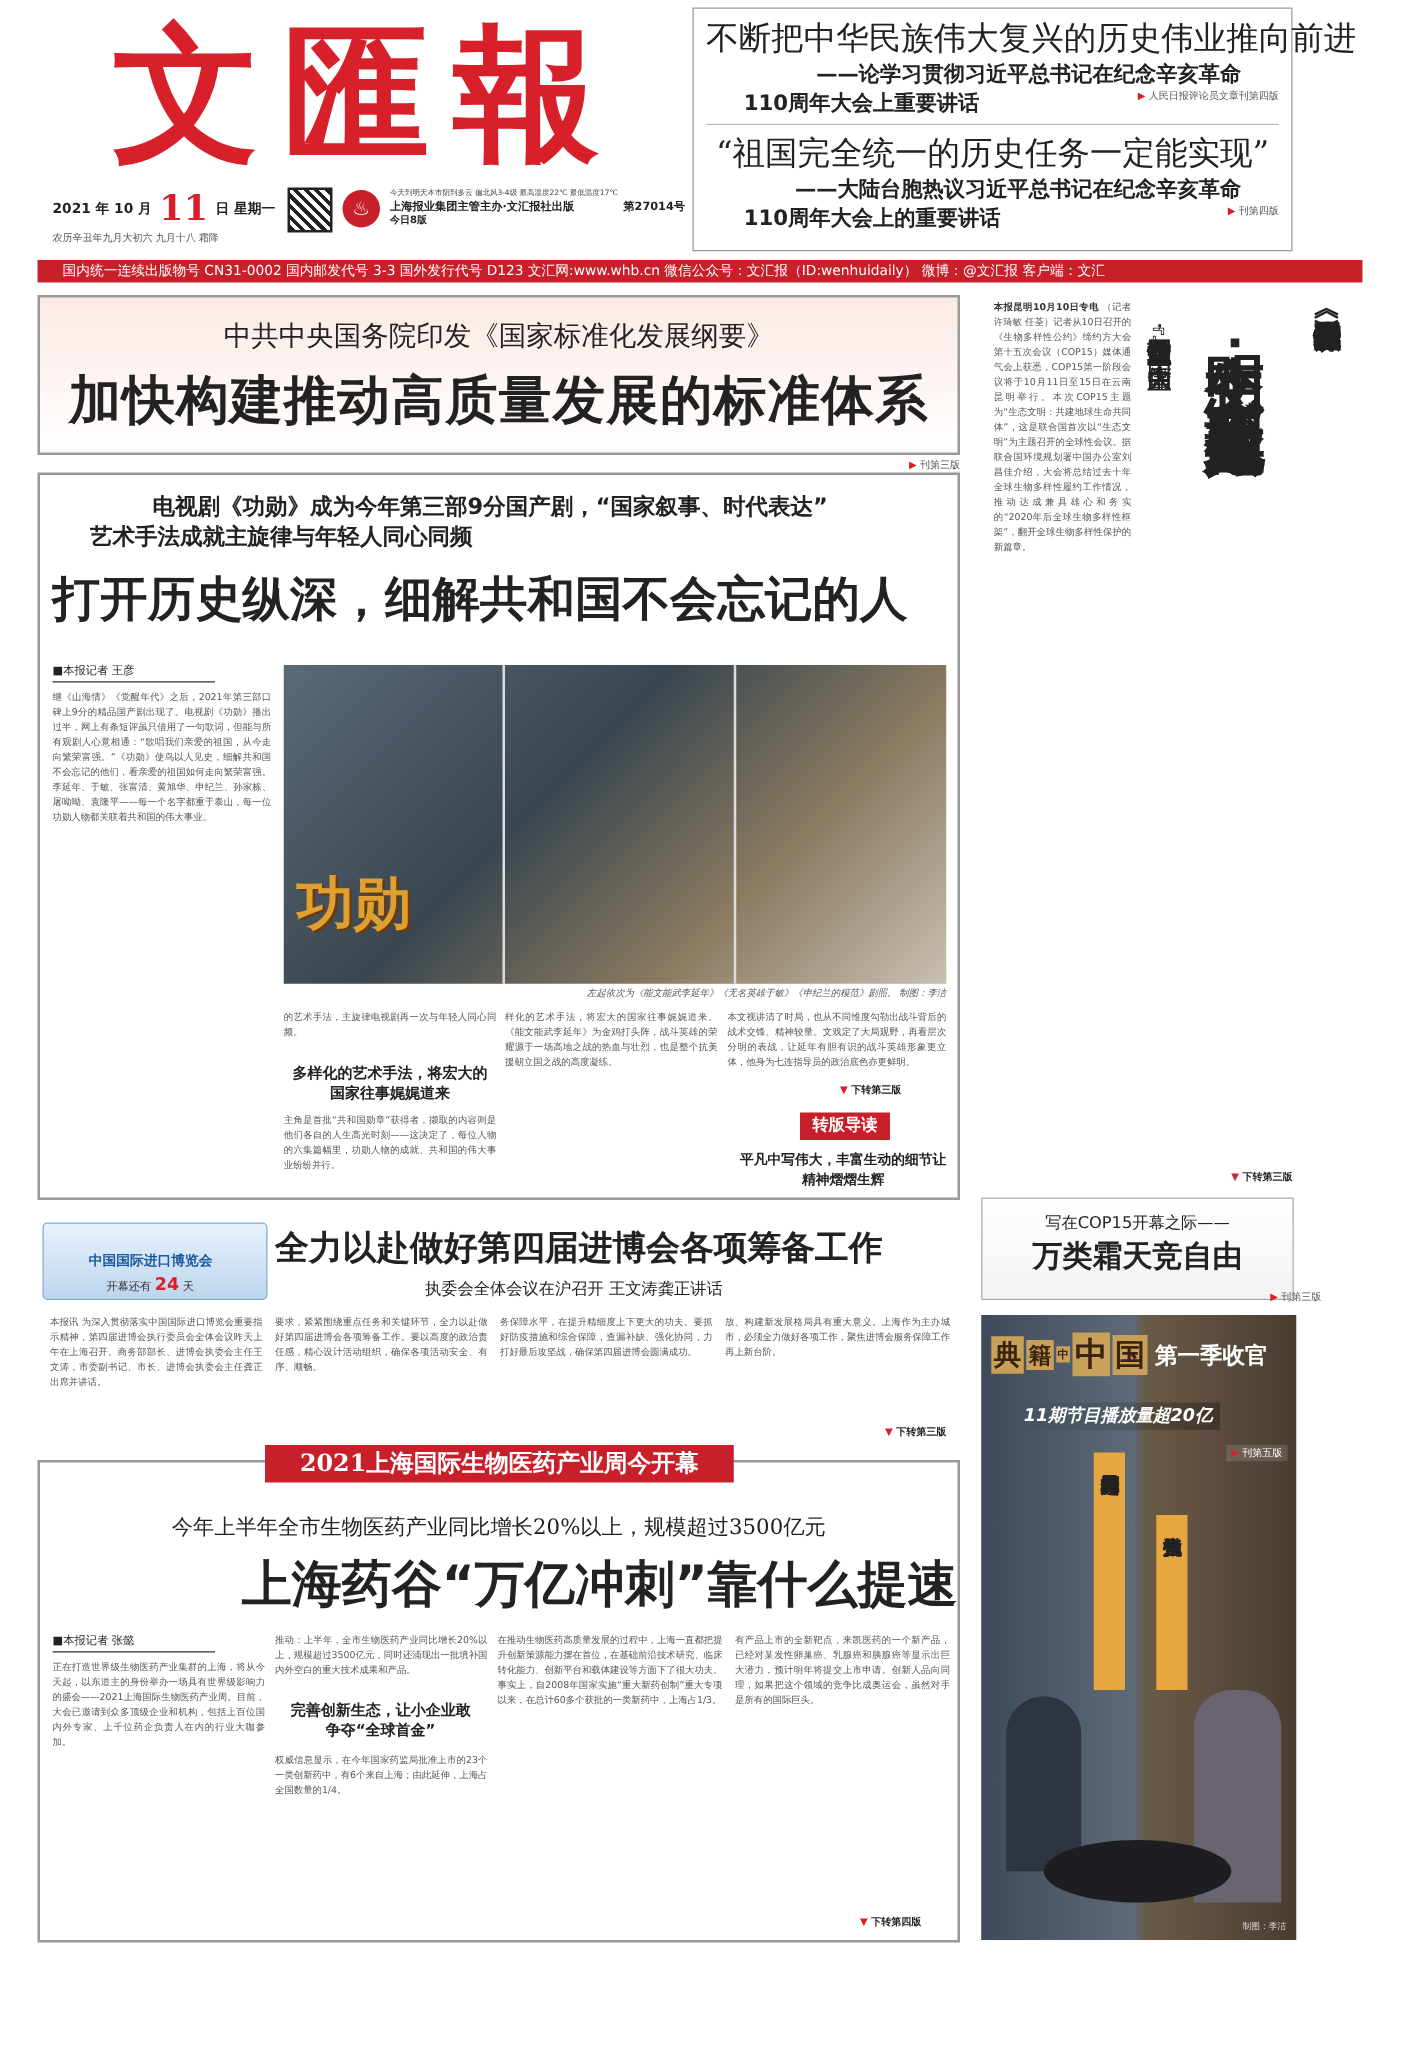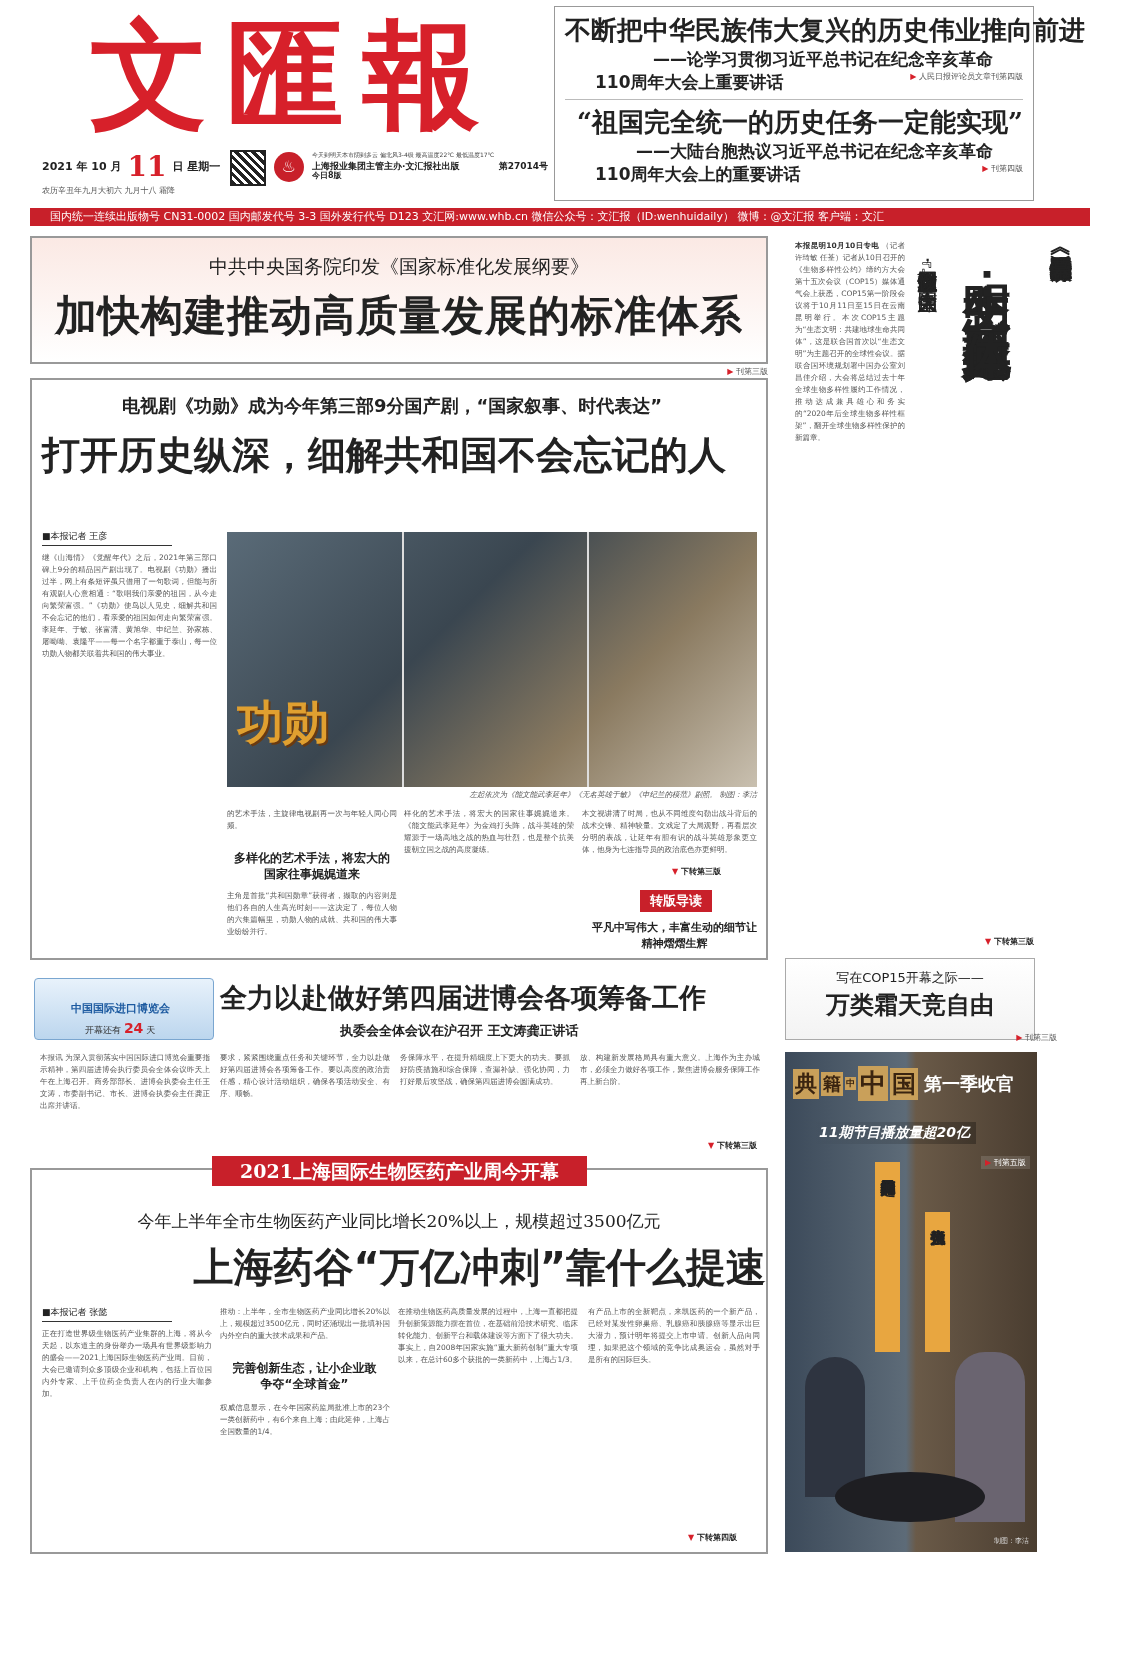--- a/index.html
+++ b/index.html
@@ -8,29 +8,29 @@
 .serif{font-family:"DejaVu Serif","Liberation Serif",serif}
 .masthead{left:90px;top:10px;width:450px;height:130px;color:#d7202a;font-family:"DejaVu Serif","Liberation Serif",serif;font-weight:900;font-size:118px;letter-spacing:18px;line-height:130px;white-space:nowrap}
 .dateline{left:42px;top:150px;font-size:11px;font-weight:bold;display:flex;align-items:center;gap:6px}
 .dateline .day{color:#d7202a;font-size:28px;font-family:"DejaVu Serif",serif;font-weight:bold}
 .lunar{left:42px;top:185px;font-size:8px;color:#555}
 .qr{left:230px;top:150px;width:36px;height:36px;background:repeating-linear-gradient(45deg,#222 0 3px,#fff 3px 6px);border:2px solid #222}
 .logo{left:274px;top:152px;width:30px;height:30px;border-radius:50%;background:#c8202a;color:#fff;font-size:16px;text-align:center;line-height:30px}
 .pubinfo{left:312px;top:150px;width:236px;font-size:6px;color:#444;line-height:9px}
 .pubinfo .pub{font-size:9px;font-weight:bold;color:#222;margin-top:3px;display:flex;justify-content:space-between}
 .topbox{left:554px;top:6px;width:480px;height:195px;border:1px solid #999;padding:6px 10px}
-.topbox .h1{font-family:"DejaVu Serif",serif;font-size:26px;font-weight:bold;text-align:right;white-space:nowrap}
+.topbox .h1{font-family:"DejaVu Serif",serif;font-size:26px;font-weight:normal;text-align:center;white-space:nowrap}
 .topbox .sub{font-size:17px;font-weight:bold;text-align:right;padding-right:30px;white-space:nowrap}
 .topbox .sub2{font-size:17px;font-weight:bold;padding-left:30px;display:flex;justify-content:space-between;align-items:flex-start}
 .ref{font-size:8px;color:#555;font-weight:normal}
 .ref::before{content:"▶ ";color:#d7202a}
 .divider{border-top:1px solid #bbb;margin:5px 0}
 .redbar{left:30px;top:208px;width:1060px;height:18px;background:#c8202a;color:#fff;font-size:11px;line-height:18px;padding-left:20px;white-space:nowrap;overflow:hidden}
 .lead{left:30px;top:236px;width:738px;height:128px;border:2px solid #999;background:linear-gradient(#fbe9e4,#fff);text-align:center}
-.lead .kicker{font-family:Liberation Mono, monospace;font-size:19px;margin-top:16px}
+.lead .kicker{font-family:Liberation Mono, monospace;font-size:22px;margin-top:16px}
 .lead .head{font-size:42px;font-weight:900;margin-top:8px;letter-spacing:1px;white-space:nowrap}
 .ref-right{right:20px;font-size:8px;color:#555}
 .ref-right::before{content:"▶ ";color:#d7202a}
 .story2{left:30px;top:378px;width:738px;height:582px;border:2px solid #999}
 .story2 .kick{font-size:18px;font-weight:bold;margin:14px 0 0 90px;line-height:24px}
 .story2 .head{font-family:"DejaVu Serif",serif;font-size:38px;font-weight:bold;margin:12px 0 0 10px;white-space:nowrap}
 .byline{font-size:9px;border-bottom:1px solid #333;width:130px;padding-bottom:2px}
 .col{font-size:7.5px;line-height:12px;color:#555;text-align:justify}
 .photo{background:linear-gradient(135deg,#5a6b78,#3a4650 40%,#8a7a60 70%,#c9c0b0);}
 .caption{font-size:7.5px;color:#555;font-style:italic;text-align:right}
@@ -84,20 +84,21 @@
 
 <div class="abs lead">
   <div class="kicker">中共中央国务院印发《国家标准化发展纲要》</div>
   <div class="head">加快构建推动高质量发展的标准体系</div>
 </div>
 <div class="abs ref-right" style="top:366px;right:357px">刊第三版</div>
 
 <div class="abs story2">
   <div class="kick">
     <div>电视剧《功勋》成为今年第三部9分国产剧，“国家叙事、时代表达”</div>
+    <div style="margin-left:-50px">艺术手法成就主旋律与年轻人同心同频</div>
   </div>
   <div class="head">打开历史纵深，细解共和国不会忘记的人</div>
   <div class="abs" style="left:10px;top:150px;width:175px">
     <div class="byline">■本报记者  王彦</div>
     <div class="col" style="margin-top:6px;height:400px;overflow:hidden">继《山海情》《觉醒年代》之后，2021年第三部口碑上9分的精品国产剧出现了。电视剧《功勋》播出过半，网上有条短评虽只借用了一句歌词，但能与所有观剧人心意相通：“歌唱我们亲爱的祖国，从今走向繁荣富强。”《功勋》使鸟以人见史，细解共和国不会忘记的他们，看亲爱的祖国如何走向繁荣富强。李延年、于敏、张富清、黄旭华、申纪兰、孙家栋、屠呦呦、袁隆平——每一个名字都重于泰山，每一位功勋人物都关联着共和国的伟大事业。</div>
   </div>
   <div class="abs photo" style="left:195px;top:152px;width:530px;height:255px">
     <div class="abs" style="left:10px;top:160px;color:#e0a030;font-size:46px;font-weight:900;font-family:'DejaVu Serif',serif;text-shadow:2px 2px 0 #6a3a10">功勋</div>
     <div class="abs" style="left:175px;top:0;width:2px;height:100%;background:#ddd"></div>
     <div class="abs" style="left:360px;top:0;width:2px;height:100%;background:#ddd"></div>
@@ -133,21 +134,21 @@
 <div class="abs expo">
   <div class="abs" style="left:4px;top:6px;width:180px;height:62px;background:linear-gradient(#e8f2fb,#bcd6ee);border:1px solid #7aa6d0;border-radius:4px">
     <div style="font-size:11px;color:#1c5aa0;font-weight:bold;margin:22px 0 0 36px">中国国际进口博览会</div>
     <div style="font-size:9px;margin:4px 0 0 50px;color:#333">
       <span>开幕还有</span>
       <b style="color:#d7202a;font-size:14px">24</b>
       <span>天</span>
     </div>
   </div>
   <div class="abs serif" style="left:190px;top:8px;font-size:27px;font-weight:bold;white-space:nowrap">全力以赴做好第四届进博会各项筹备工作</div>
-  <div class="abs" style="left:310px;top:50px;font-size:13px;font-weight:bold">执委会全体会议在沪召开  王文涛龚正讲话</div>
+  <div class="abs" style="left:310px;top:50px;font-size:13px;font-weight:normal">执委会全体会议在沪召开  王文涛龚正讲话</div>
   <div class="abs col" style="left:190px;top:80px;width:170px;height:100px;overflow:hidden">要求，紧紧围绕重点任务和关键环节，全力以赴做好第四届进博会各项筹备工作。要以高度的政治责任感，精心设计活动组织，确保各项活动安全、有序、顺畅。</div>
   <div class="abs col" style="left:10px;top:80px;width:170px;height:100px;overflow:hidden">本报讯  为深入贯彻落实中国国际进口博览会重要指示精神，第四届进博会执行委员会全体会议昨天上午在上海召开。商务部部长、进博会执委会主任王文涛，市委副书记、市长、进博会执委会主任龚正出席并讲话。</div>
   <div class="abs col" style="left:550px;top:80px;width:180px;height:84px;overflow:hidden">放、构建新发展格局具有重大意义。上海作为主办城市，必须全力做好各项工作，聚焦进博会服务保障工作再上新台阶。</div>
   <div class="abs col" style="left:370px;top:80px;width:170px;height:100px;overflow:hidden">务保障水平，在提升精细度上下更大的功夫。要抓好防疫措施和综合保障，查漏补缺、强化协同，力打好最后攻坚战，确保第四届进博会圆满成功。</div>
   <div class="abs" style="left:678px;top:168px;font-size:8px;font-weight:bold"><span style="color:#d7202a">▼ </span><span>下转第三版</span></div>
 </div>
 
 <div class="abs bio">
   <div class="abs redtag serif" style="left:180px;top:-14px;width:375px;height:30px;font-size:19px;line-height:30px">2021上海国际生物医药产业周今开幕</div>
   <div class="abs serif" style="left:0;top:40px;width:100%;text-align:center;font-size:17px">今年上半年全市生物医药产业同比增长20%以上，规模超过3500亿元</div>

